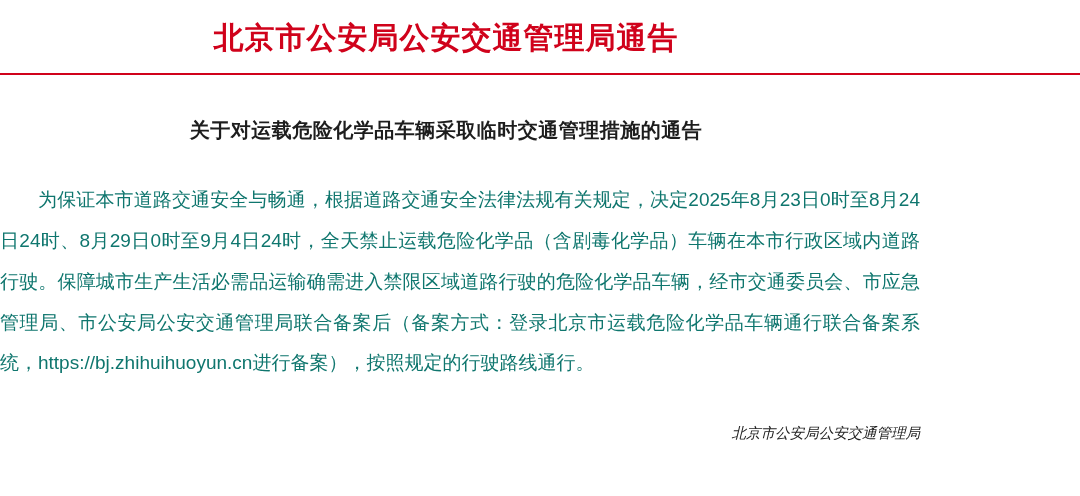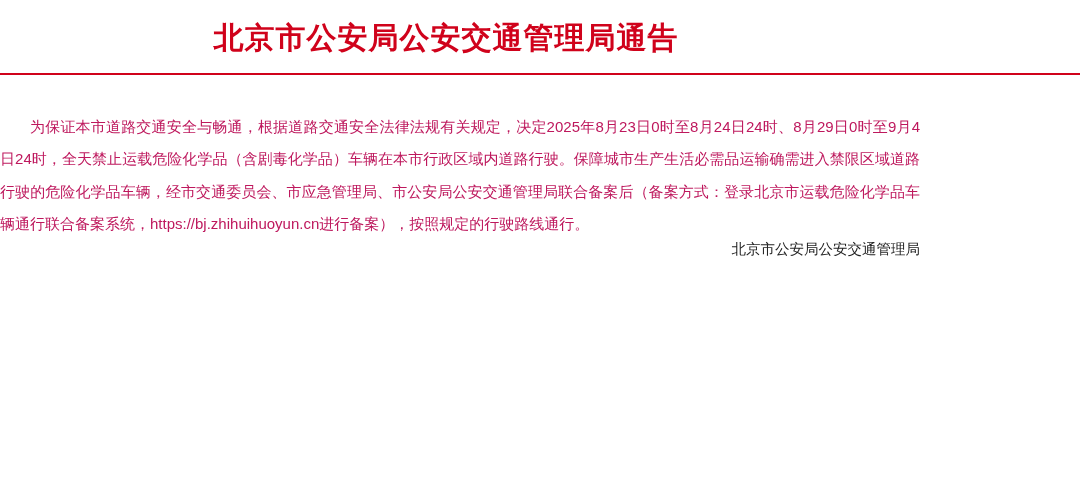--- a/index.html
+++ b/index.html
@@ -51,56 +51,59 @@
     font-weight: bold;
     color: #1d1d1d;
     letter-spacing: 0.5px;
   }
   .body-wrap {
     margin: 0 auto;
     width: 920px;
     padding-top: 36px;
   }
   .para {
-    font-size: 15px;
+    font-size: 19px;
     line-height: 2.15;
-    color: #be185d;
+    color: #0f766e;
     text-align: justify;
     text-justify: inter-ideograph;
   }
   .para.indent {
     text-indent: 2em;
   }
   .para.second {
     margin-top: 18px;
   }
   .signature {
     margin: 0 auto;
     width: 920px;
     text-align: right;
     font-size: 14.5px;
     color: #222222;
   }
   .sig-org {
+    margin-top: 40px;
+    font-style: italic;
   }
   .sig-date {
     margin-top: 22px;
   }
 </style>
 </head>
 <body>
 
 <div class="page">
 
   <div class="masthead">
     <div class="masthead-title">北京市公安局公安交通管理局通告</div>
   </div>
 
   <div class="rule"></div>
 
+  <div class="doc-title">关于对运载危险化学品车辆采取临时交通管理措施的通告</div>
 
   <div class="body-wrap">
     <div class="para indent">为保证本市道路交通安全与畅通，根据道路交通安全法律法规有关规定，决定2025年8月23日0时至8月24日24时、8月29日0时至9月4日24时，全天禁止运载危险化学品（含剧毒化学品）车辆在本市行政区域内道路行驶。保障城市生产生活必需品运输确需进入禁限区域道路行驶的危险化学品车辆，经市交通委员会、市应急管理局、市公安局公安交通管理局联合备案后（备案方式：登录北京市运载危险化学品车辆通行联合备案系统，https://bj.zhihuihuoyun.cn进行备案），按照规定的行驶路线通行。</div>
   </div>
 
   <div class="signature">
     <div class="sig-org">北京市公安局公安交通管理局</div>
   </div>
 
 </div>

